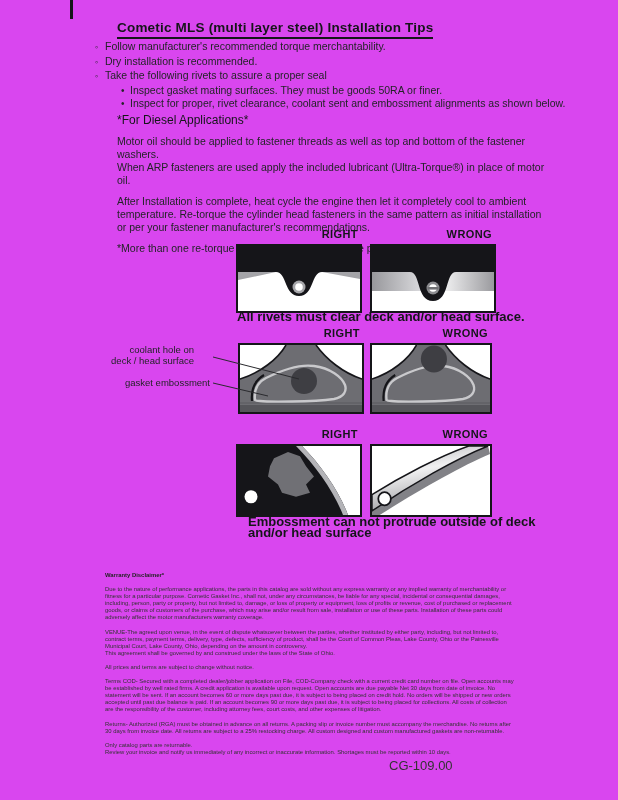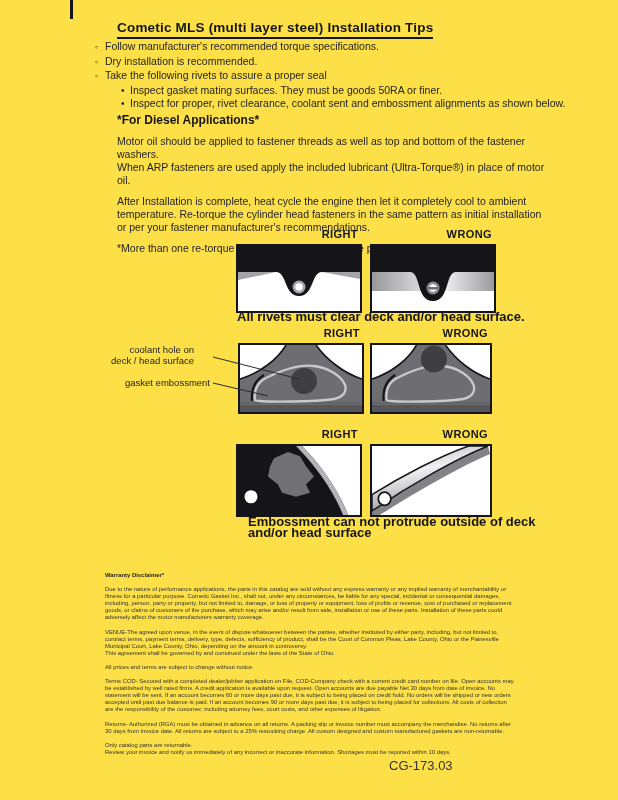--- a/index.html
+++ b/index.html
@@ -1,37 +1,37 @@
 <!DOCTYPE html>
 <html style="--ink: #151519; --text: #232327; --gasket: #6d6d72; --hole: #3e3e43; --outline: #c9c9cc; --wedge: #a4a4a8; --band: #55555a;"><head>
 <meta charset="utf-8">
 <style>
   html,body{margin:0;padding:0;background:#ffffff;}
   .page{
     position:relative;
     width:618px;height:800px;
-    background:#fde047;
+    background:#d946ef;
     font-family:"Liberation Sans", sans-serif;
     color:var(--text,#222);
     overflow:hidden;
   }
   .crop-mark{position:absolute;left:70px;top:0;width:3px;height:19px;background:var(--ink);}
   .title{
     position:absolute;left:117px;top:20px;
     font-size:13.5px;font-weight:bold;letter-spacing:.2px;
     border-bottom:2px solid var(--ink);padding-bottom:2px;color:var(--ink);
     white-space:nowrap;
   }
   .bullets{position:absolute;left:95px;top:40px;font-size:10.5px;line-height:13.5px;white-space:nowrap;}
   .b-row{display:flex;align-items:baseline;}
   .b-row .mk{width:10px;font-size:9px;}
   .b-row.sub{padding-left:26px;}
   .b-row.sub .mk{width:9px;font-size:10px;}
   .diesel{position:absolute;left:117px;top:114px;width:440px;font-size:10.5px;line-height:13px;}
-  .diesel h2{font-size:12px;font-weight:bold;margin:0 0 8px 0;color:var(--ink);}
+  .diesel h2{font-size:12px;font-weight:normal;margin:0 0 8px 0;color:var(--ink);}
   .diesel p{margin:0 0 8px 0;white-space:pre-line;}
   .rw-label{position:absolute;font-size:11px;font-weight:bold;letter-spacing:.4px;text-align:right;color:var(--ink);}
   .dimg{position:absolute;border:2px solid var(--ink);background:#fff;display:block;}
   .caption{position:absolute;font-size:13px;font-weight:bold;color:var(--ink);white-space:pre-line;line-height:11px;}
   .annot{position:absolute;font-size:9.5px;color:var(--text);text-align:right;white-space:pre-line;line-height:11px;width:122px;}
   .leader{position:absolute;left:0;top:0;pointer-events:none;}
   .legal{position:absolute;left:105px;top:572px;width:414px;font-size:5.9px;line-height:7.1px;color:#333;}
   .legal .lh{font-weight:bold;margin:0 0 7px 0;color:#222;}
   .legal p{margin:0 0 7px 0;white-space:pre-line;}
   .footer-code{position:absolute;left:389px;top:758px;font-size:13px;color:#333;}
@@ -46,21 +46,21 @@
 
 <div class="page">
 
   <div class="crop-mark"></div>
 
   <div class="title">Cometic MLS (multi layer steel) Installation Tips</div>
 
   <div class="bullets">
     <div class="b-row">
       <span class="mk">◦</span>
-      <span>Follow manufacturer's recommended torque specifications.</span>
+      <span>Follow manufacturer's recommended torque merchantability.</span>
     </div>
     <div class="b-row">
       <span class="mk">◦</span>
       <span>Dry installation is recommended.</span>
     </div>
     <div class="b-row">
       <span class="mk">◦</span>
       <span>Take the following rivets to assure a proper seal</span>
     </div>
     <div class="b-row sub">
@@ -197,15 +197,15 @@
 be established by well rated firms.  A credit application is available upon request.  Open accounts are due payable Net 30 days from date of invoice.  No
 statement will be sent.  If an account becomes 60 or more days past due, it is subject to being placed on credit hold.  No orders will be shipped or new orders
 accepted until past due balance is paid.  If an account becomes 90 or more days past due, it is subject to being placed for collections.  All costs of collection
 are the responsibility of the customer, including attorney fees, court costs, and other expenses of litigation.</p>
     <p>Returns- Authorized (RGA) must be obtained in advance on all returns.  A packing slip or invoice number must accompany the merchandise.  No returns after
 30 days from invoice date.  All returns are subject to a 25% restocking charge.  All custom designed and custom manufactured gaskets are non-returnable.</p>
     <p>Only catalog parts are returnable.
 Review your invoice and notify us immediately of any incorrect or inaccurate information.  Shortages must be reported within 10 days.</p>
   </div>
 
-  <div class="footer-code">CG-173.03</div>
+  <div class="footer-code">CG-109.00</div>
 
 </div>
 
 </body></html>

